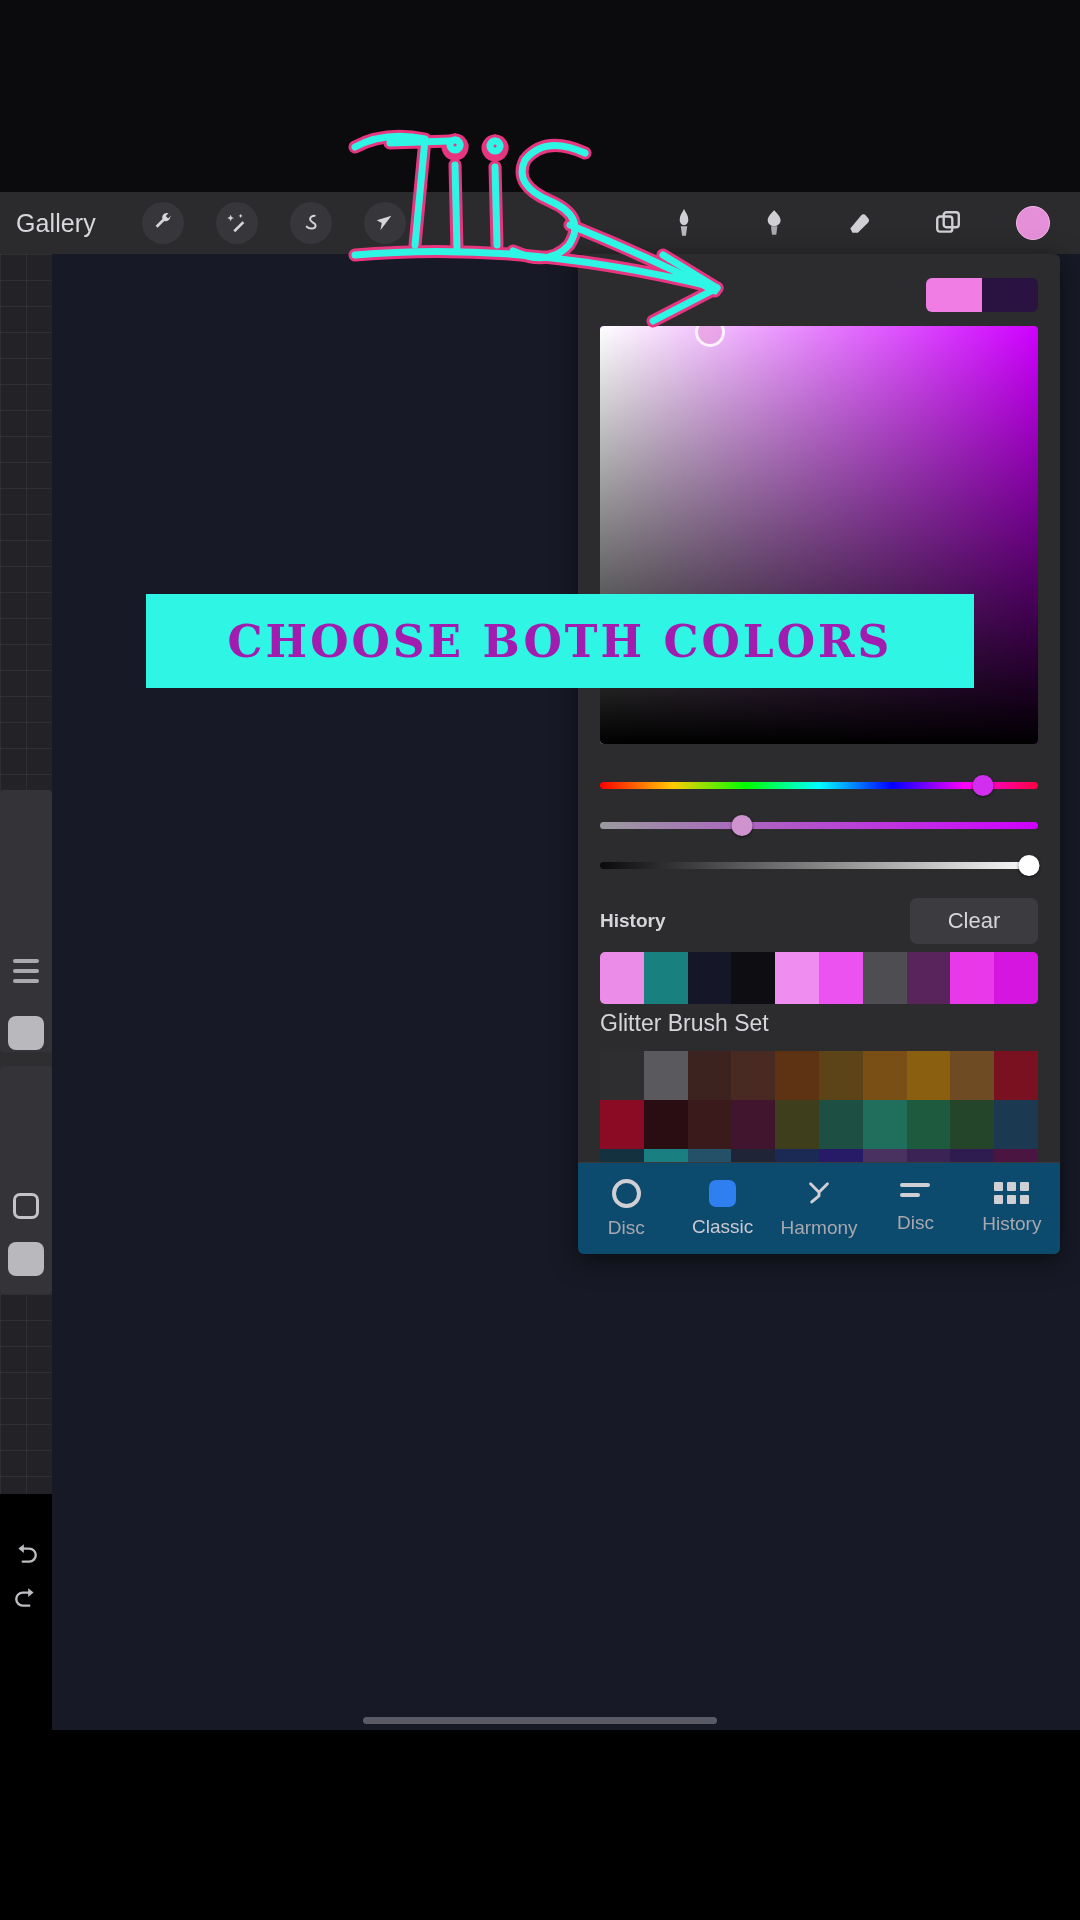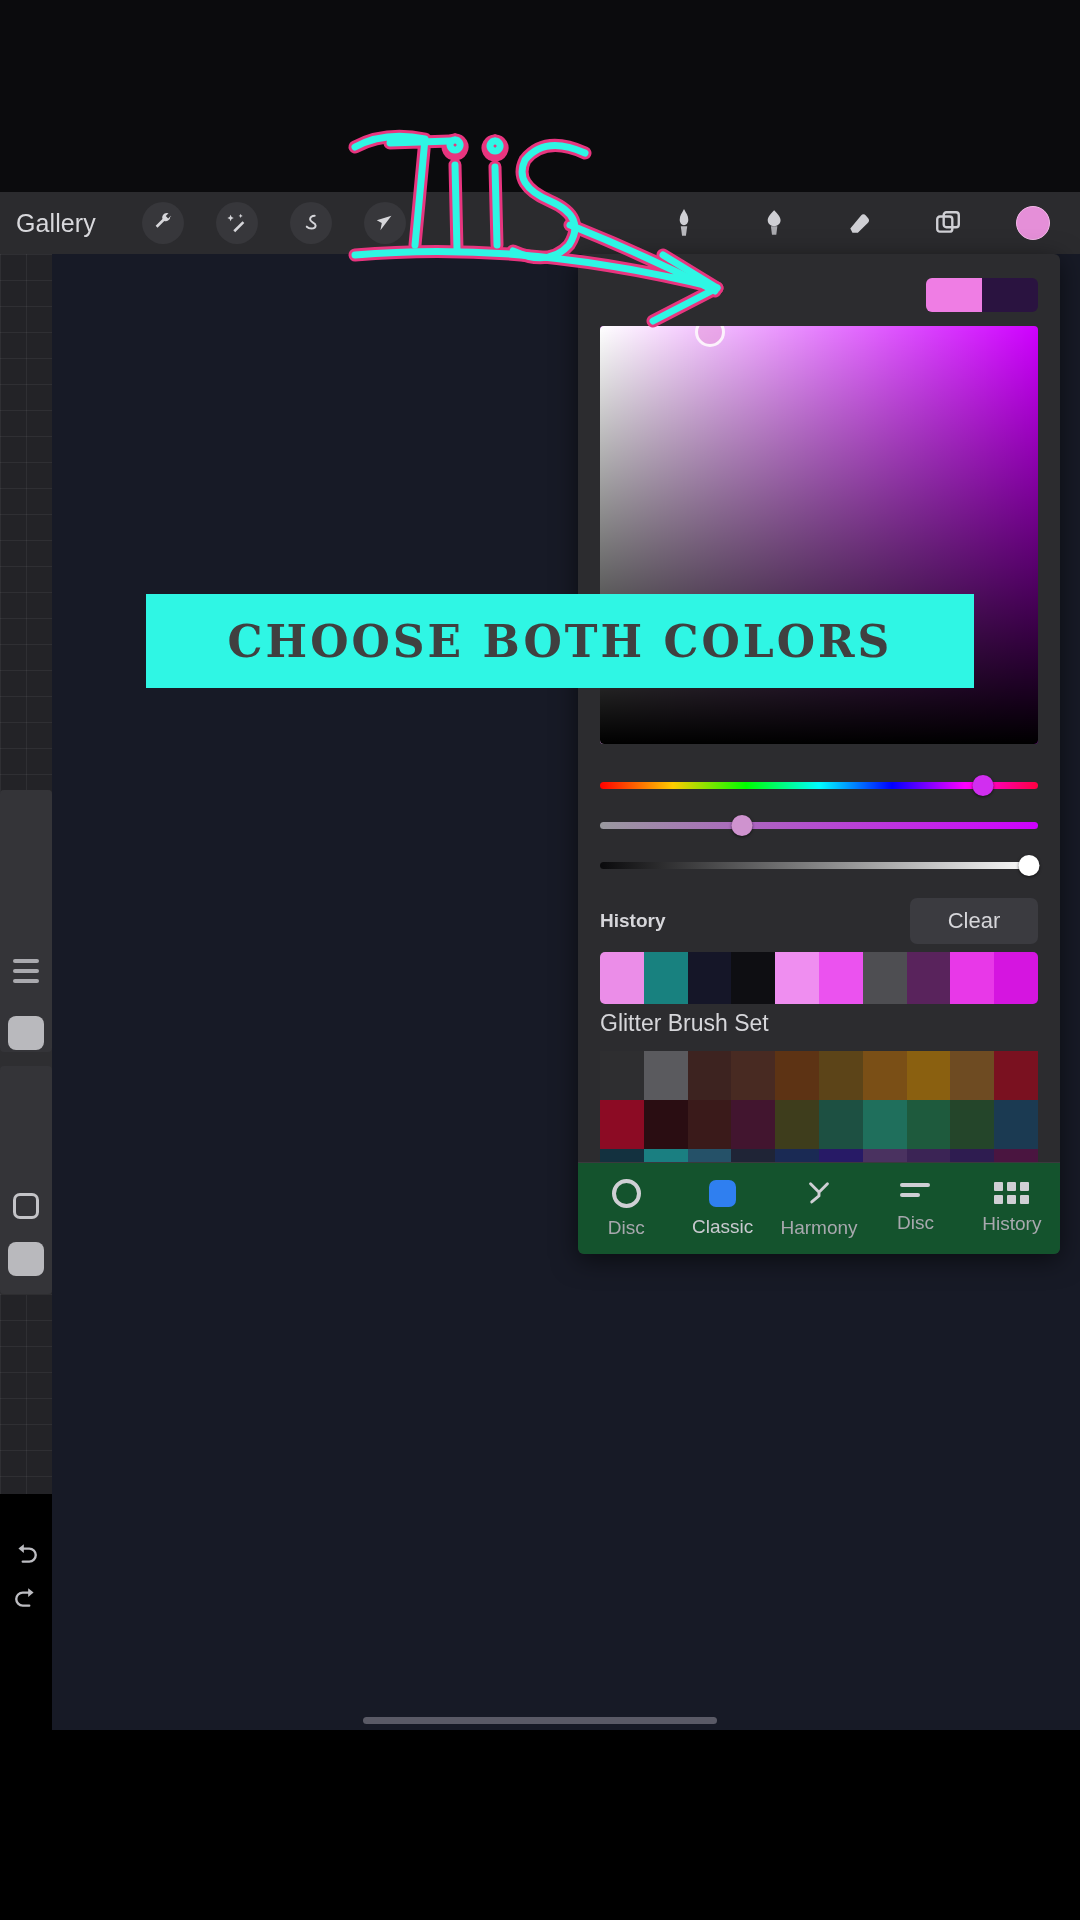--- a/index.html
+++ b/index.html
@@ -86,36 +86,36 @@
   .swatch-row{ display:flex; margin:6px 22px 0 22px; height:52px; border-radius:5px; overflow:hidden; }
   .swatch-row .cell{ flex:1 1 0; }
 
   .set-label{ color:#d6d6da; font-size:23px; padding:6px 22px 14px 22px; }
 
   .palette-grid{ margin:0 22px; }
   .pal-row{ display:flex; height:49px; }
   .pal-row .cell{ flex:1 1 0; }
 
   .tabbar{ position:absolute; left:0; bottom:0; width:482px; height:92px;
-           background:#14532d; border-top:1px solid #3a3a3e;
+           background:#0c4a6e; border-top:1px solid #3a3a3e;
            display:flex; align-items:center; }
   .tab{ flex:1 1 0; display:flex; flex-direction:column; align-items:center; gap:9px; }
   .tab .tlabel{ font-size:19px; color:#a8a8ae; }
   .tab.active .tlabel{ color:#c9c9cf; }
   .ico-disc{ width:29px; height:29px; border-radius:50%; border:4px solid #cfcfd4; }
   .ico-classic{ width:27px; height:27px; border-radius:7px; background:#2f7ff0; }
   .ico-value{ width:30px; }
   .ico-value i{ display:block; background:#cfcfd4; height:4px; border-radius:2px; margin-bottom:6px; }
   .ico-pal{ display:grid; grid-template-columns:repeat(3,9px); grid-gap:4px; }
   .ico-pal span{ width:9px; height:9px; background:#cfcfd4; border-radius:1px; }
 
   
   .banner{ position:absolute; left:146px; top:594px; width:828px; height:94px;
            background:#2ff6e4; display:flex; align-items:center; justify-content:center; }
-  .banner span{ font-family:"DejaVu Serif", serif; font-weight:bold; color:#404040;
+  .banner span{ font-family:"DejaVu Serif", serif; font-weight:bold; color:#a21caf;
                 font-size:44px; letter-spacing:3px; }
 
   .home-indicator{ position:absolute; left:363px; top:1717px; width:354px; height:7px;
                    background:#5a5a66; border-radius:4px; }
 
   .annot{ position:absolute; left:340px; top:100px; width:560px; height:300px; pointer-events:none; }
 </style>
 </head>
 <body>
 

